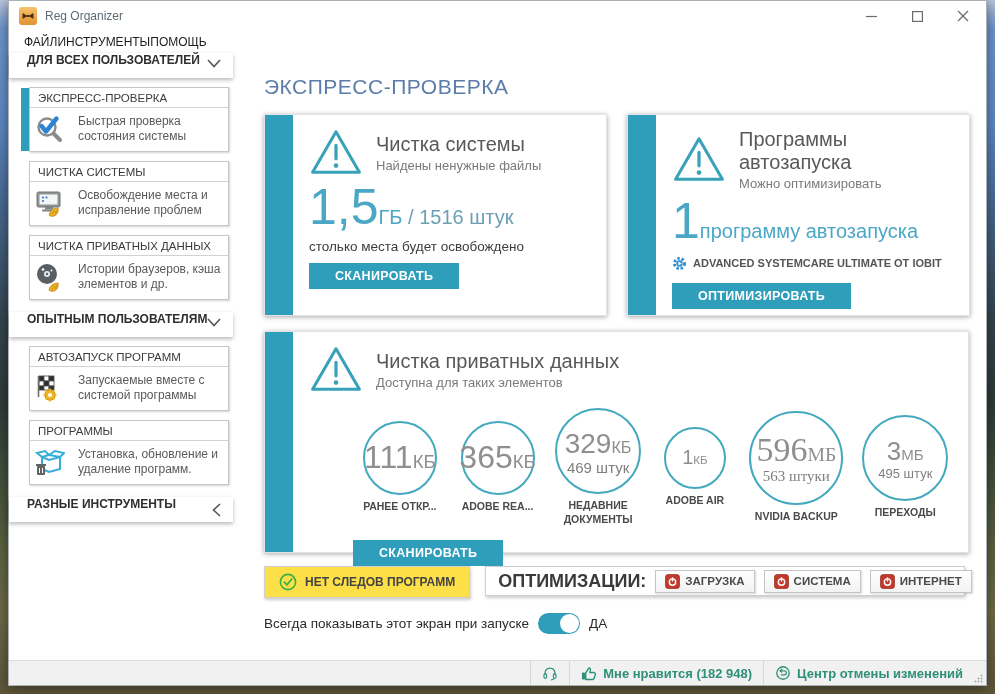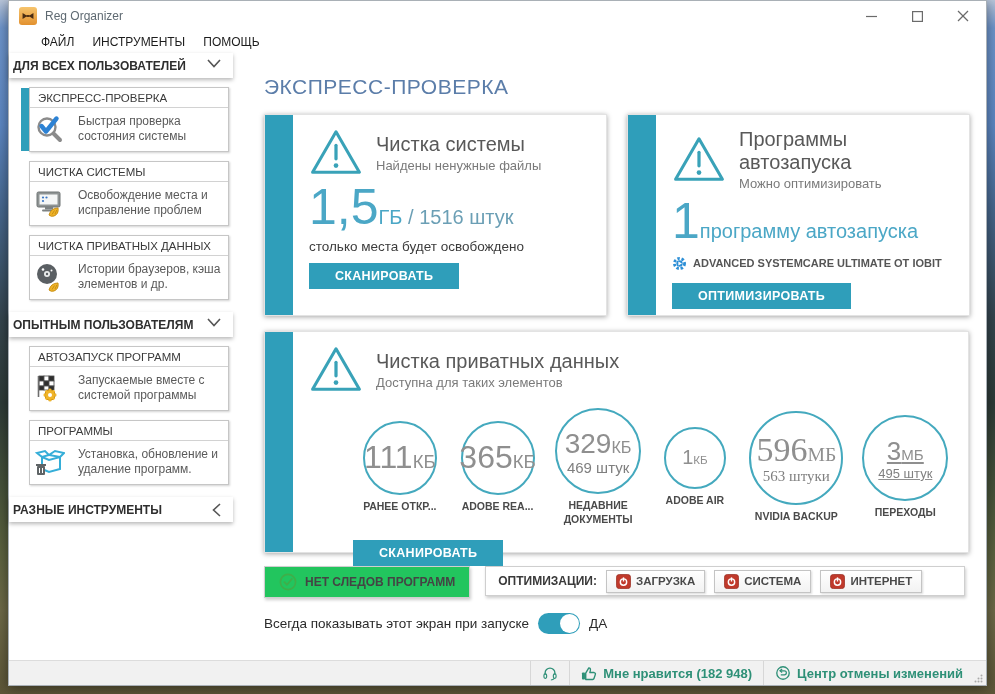--- a/index.html
+++ b/index.html
@@ -9,26 +9,26 @@
   .window{position:absolute;left:8px;top:0;width:979px;height:686px;background:#fff;
     border:1px solid #a9b0b6;box-sizing:border-box;box-shadow:0 2px 12px rgba(0,0,0,.45);}
   
   .titlebar{position:absolute;left:0;top:0;right:0;height:30px;background:#fff;display:flex;align-items:center;}
   .app-icon{width:18px;height:18px;margin:0 8px 0 10px;border-radius:3px;
     background:linear-gradient(180deg,#f6c46d,#e2912f);display:flex;align-items:center;justify-content:center;}
   .title-text{font-size:12px;color:#5f6a72;}
   .win-controls{margin-left:auto;display:flex;height:100%;}
   .win-btn{width:46px;height:100%;display:flex;align-items:center;justify-content:center;cursor:default;}
   
-  .menubar{position:absolute;left:0;top:30px;right:0;height:22px;display:flex;align-items:center;gap:18px;padding-left:32px;}
+  .menubar{position:absolute;left:0;top:30px;right:0;height:22px;display:flex;align-items:center;padding-left:15px;}
   .menu-item{font-size:12px;color:#1c1c1c;}
   
   .sidebar{position:absolute;left:0;top:52px;width:224px;bottom:24px;}
-  .group-header{position:relative;background:#fff;height:25px;display:flex;align-items:center;
-    padding-left:4px;box-shadow:0 2px 4px rgba(0,0,0,.28);font-size:12px;font-weight:bold;color:#2e2e2e;margin-top:12px;}
+  .group-header{position:relative;background:#fff;height:25px;display:flex;align-items:flex-start;
+    padding-left:18px;box-shadow:0 2px 4px rgba(0,0,0,.28);font-size:12px;font-weight:bold;color:#2e2e2e;margin-top:12px;}
   .group-header:first-child{margin-top:0;}
   .group-header .chev{position:absolute;right:12px;top:6px;}
   .side-card{position:relative;margin:9px 4px 0 20px;background:#fff;border:1px solid #c6c6c6;box-shadow:1px 1px 2px rgba(0,0,0,.18);}
   .side-card .accent{position:absolute;left:-9px;top:0;bottom:0;width:8px;background:#2f9eba;}
   .side-card-title{padding:4px 8px 3px;border-bottom:1px solid #d2d2d2;font-size:11.5px;color:#3a3a3a;}
   .side-card-body{display:flex;align-items:center;gap:13px;padding:6px 6px 7px 3px;}
   .side-icon{flex:0 0 32px;height:30px;position:relative;}
   .side-desc{font-size:12px;line-height:1.25;color:#5a5a5a;}
   
   .main{position:absolute;left:239px;top:52px;right:0;bottom:24px;background:#fff;}
@@ -58,32 +58,32 @@
     align-items:center;justify-content:center;color:#8f8f8f;box-sizing:border-box;}
   .circ-label{margin-top:5px;font-size:10.5px;font-weight:bold;color:#4a4a4a;text-align:center;line-height:1.3;max-width:100px;}
   .cu{font-size:.58em;}
   .ccount{color:#7f7f7f;line-height:1;}
   .c0 .circle,.c1 .circle{width:74px;height:74px;font-size:32px;}
   .c2 .circle{width:86px;height:86px;font-size:28px;}
   .c2 .ccount{font-size:15px;}
   .c3 .circle{width:62px;height:62px;font-size:20px;}
   .c4 .circle{width:94px;height:94px;font-size:34px;font-family:Liberation Serif, serif;}
   .c4 .ccount{font-size:15px;}
-  .c5 .circle{width:86px;height:86px;font-size:26px;text-decoration:underline;}
+  .c5 .circle{width:86px;height:86px;font-size:26px;}
   .c5 .ccount{font-size:13px;}
   .circ-cell.c0{width:100px;} .circ-cell.c1{width:96px;} .circ-cell.c2{width:106px;}
   .circ-cell.c3{width:88px;} .circ-cell.c4{width:116px;} .circ-cell.c5{width:104px;}
   .card-lg .btn-teal{margin:14px 0 0 44px;}
   
   .footer-row{display:flex;align-items:stretch;gap:15px;margin:13px 0 0 16px;}
-  .no-traces{display:flex;align-items:center;gap:8px;background:#22c55e;border:1px solid #cfcfcf;
+  .no-traces{display:flex;align-items:center;gap:8px;background:#fde047;border:1px solid #cfcfcf;
     box-shadow:1px 2px 3px rgba(0,0,0,.2);padding:0 14px;height:30px;font-size:12px;font-weight:bold;color:#444;}
   .opt-group{display:flex;align-items:center;gap:9px;background:#fff;border:1px solid #cfcfcf;
     box-shadow:1px 2px 3px rgba(0,0,0,.2);padding:0 12px;height:30px;width:480px;box-sizing:border-box;}
-  .opt-label{font-size:12px;font-weight:bold;color:#3a3a3a;}
+  .opt-label{font-size:18px;font-weight:bold;color:#3a3a3a;}
   .opt-btn{display:flex;align-items:center;gap:5px;background:linear-gradient(#ffffff,#f2f2f2);
     border:1px solid #c4c4c4;box-shadow:1px 1px 2px rgba(0,0,0,.15);padding:3px 9px;font-size:11.5px;font-weight:bold;color:#4a4a4a;cursor:pointer;}
   .toggle-row{display:flex;align-items:center;gap:9px;margin:15px 0 0 16px;font-size:13.5px;color:#2b2b2b;}
   .toggle{width:42px;height:21px;border-radius:11px;background:#2f9eba;position:relative;cursor:pointer;}
   .toggle .knob{position:absolute;right:1px;top:1px;width:19px;height:19px;border-radius:50%;background:#fff;}
   .toggle-val{font-size:13.5px;color:#2b2b2b;}
   
   .statusbar{position:absolute;left:0;right:0;bottom:0;height:24px;background:#f1f1f1;border-top:1px solid #dcdcdc;
     display:flex;justify-content:flex-end;align-items:stretch;}
   .status-cell{display:flex;align-items:center;gap:6px;padding:0 11px;border-left:1px solid #d7d7d7;

